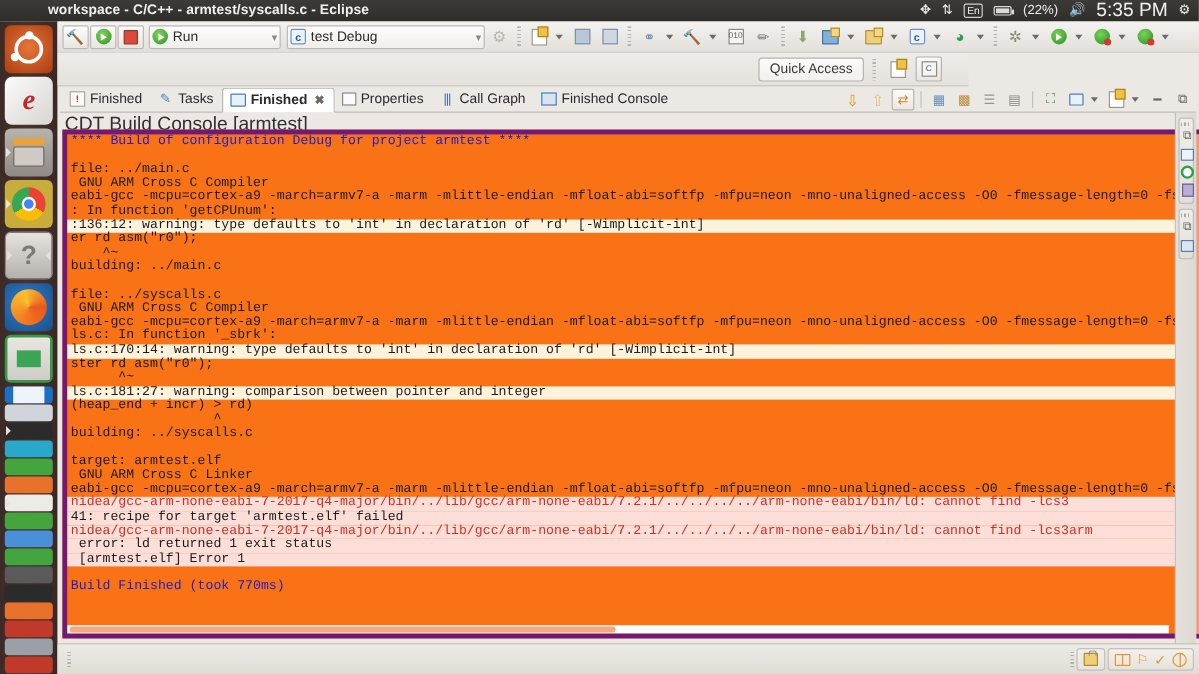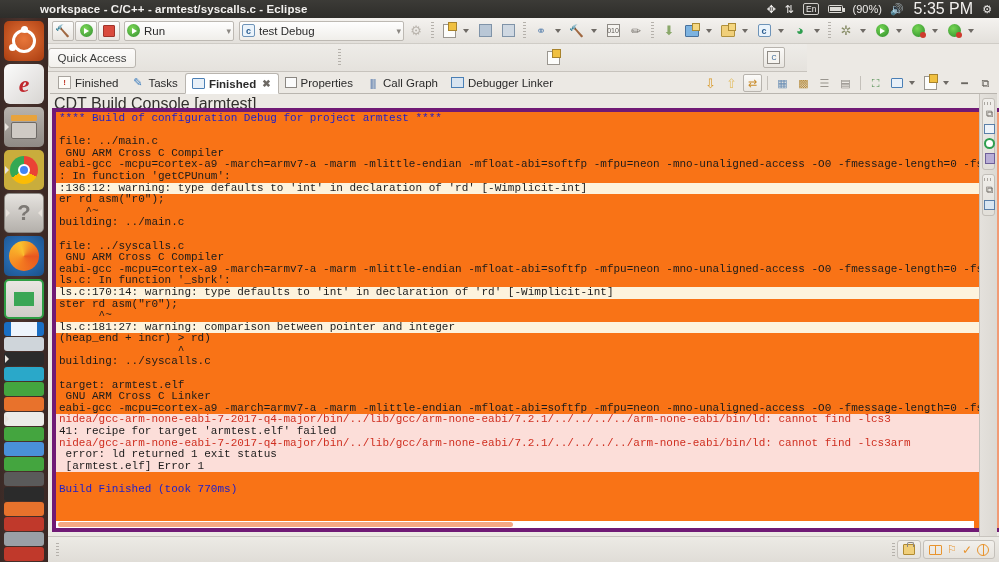--- a/index.html
+++ b/index.html
@@ -146,21 +146,21 @@
     display:flex;align-items:center;justify-content:center;}
   .g-rungrn:after{content:"";border-left:5px solid #fff;border-top:3.5px solid transparent;border-bottom:3.5px solid transparent;margin-left:1px;}
   .g-prof{ width:13px;height:13px;border-radius:50%;background:radial-gradient(circle at 40% 35%,#76d653,#2a8a2a);position:relative;}
   .g-prof:after{content:"";position:absolute;right:-1px;bottom:-1px;width:6px;height:6px;background:#cf3b2e;border-radius:50%;}
 
   
   #coolbar2{
     position:absolute; top:26px; left:0; width:759px; height:28px;
     background:linear-gradient(to bottom,#eeece8,#e5e2dd);
     border-bottom:1px solid #c7c3bd;
-    display:flex; align-items:center; justify-content:space-between; padding-right:22px; gap:4px;
+    display:flex; align-items:center; justify-content:flex-end; padding-right:22px; gap:4px;
   }
   #quick-access{
     height:20px; min-width:88px; border:1px solid #b9b5af; border-radius:3px;
     background:linear-gradient(to bottom,#fcfbfa,#f2f0ec);
     display:flex;align-items:center;justify-content:center;
     font-size:11.5px;color:#3a3a3a;padding:0 8px;
   }
   .persp-btn{
     width:22px;height:21px;display:flex;align-items:center;justify-content:center;
     border:1px solid transparent;border-radius:2px;
@@ -291,21 +291,21 @@
   <div id="win-title">workspace - C/C++ - armtest/syscalls.c - Eclipse</div>
   <div id="tray">
     <span class="tray-i">✥</span>
     <span class="tray-i">⇅</span>
     <span class="kbd-badge">En</span>
     <span class="tray-i">
         <span class="batt">
           <i></i>
         </span>
       </span>
-    <span class="tray-i">(90%)</span>
+    <span class="tray-i">(22%)</span>
     <span class="tray-i">🔊</span>
     <span id="tray-time">5:35 PM</span>
     <span class="tray-i">⚙</span>
   </div>
 </div>
 
 <div id="launcher">
   <div class="lnch ico-ubuntu">
       <div class="ring"></div>
     </div>
@@ -507,21 +507,21 @@
       <div class="vtab">
         <span class="tabico ti-prop"></span>
         <span>Properties</span>
       </div>
       <div class="vtab">
         <span class="tabico ti-call">|||</span>
         <span>Call Graph</span>
       </div>
       <div class="vtab">
         <span class="tabico ti-dbg"></span>
-        <span>Debugger Linker</span>
+        <span>Finished Console</span>
       </div>
 
       <div id="tabtools">
         <div class="vt-btn">
             <span class="ar-dn">⇩</span>
           </div>
         <div class="vt-btn">
             <span class="ar-up">⇧</span>
           </div>
         <div class="vt-btn on">

